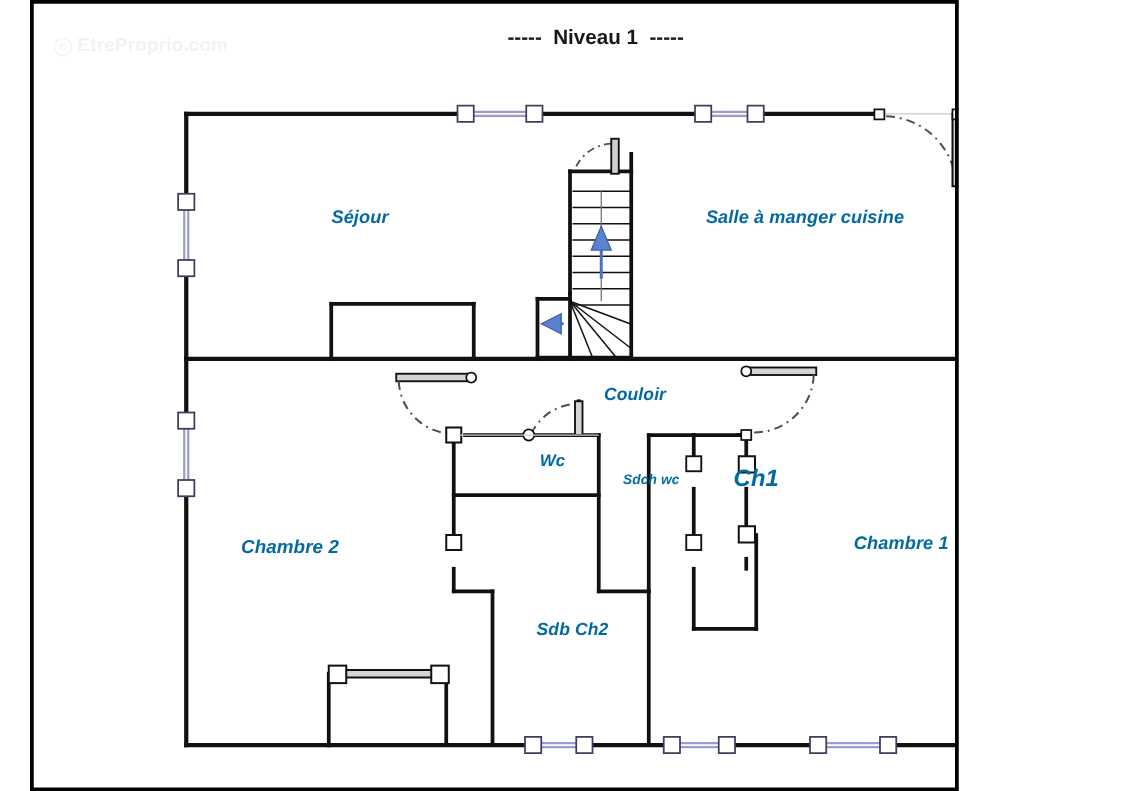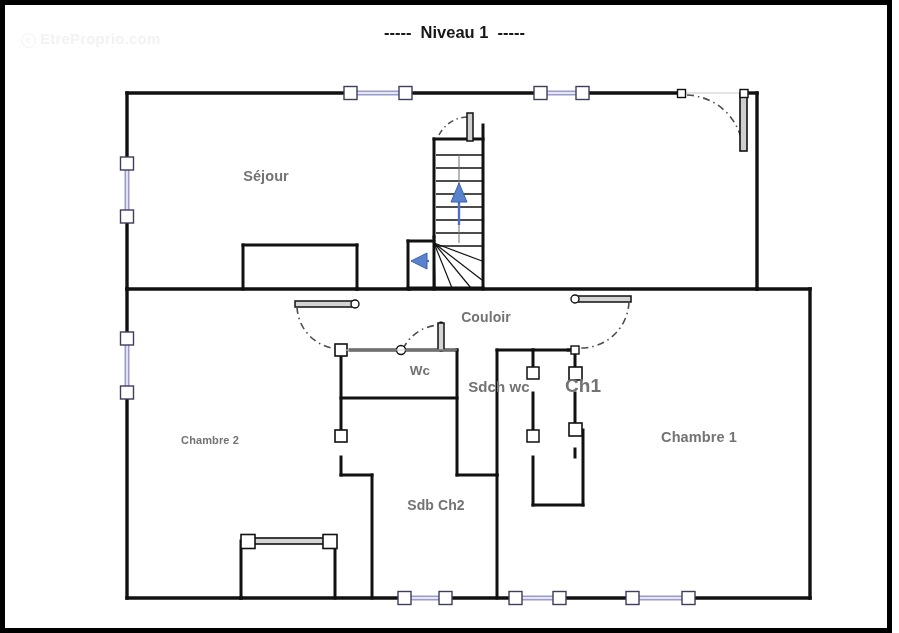--- a/index.html
+++ b/index.html
@@ -4,26 +4,27 @@
 <title>Floor Plan</title>
 <style>
   html, body {
     margin: 0;
     padding: 0;
     background: #ffffff;
     font-family: "Liberation Sans", sans-serif;
   }
   #page {
     position: relative;
-    width: 892px;
+    width: 743px;
     height: 633px;
     background: #ffffff;
     overflow: hidden;
     box-sizing: border-box;
-    border: 5px solid #000000;
+    border: 3px solid #000000;
+    margin-left: 24px;
   }
   #plan-svg {
     position: absolute;
     left: 0;
     top: 0;
     width: 899px;
     height: 633px;
     display: block;
   }
   .watermark {
@@ -56,32 +57,33 @@
     width: 899px;
     text-align: center;
     font-size: 16.5px;
     font-weight: bold;
     color: #181818;
     white-space: pre;
   }
   .room-label {
     position: absolute;
     font-weight: bold;
-    color: #737373;
+    color: #0369a1;
     white-space: nowrap;
     transform: translate(-50%, -50%);
     letter-spacing: 0.1px;
+    font-style: italic;
   }
   .rl-sejour     { left: 261px; top: 171px; font-size: 14.5px; }
   .rl-salle      { left: 617px; top: 171px; font-size: 14.5px; }
   .rl-couloir    { left: 481px; top: 312px; font-size: 14px;   }
   .rl-wc         { left: 415px; top: 365px; font-size: 13.5px; text-align: right; }
-  .rl-sdchwc     { left: 494px; top: 381px; font-size: 15px; }
+  .rl-sdchwc     { left: 494px; top: 381px; font-size: 11px; }
   .rl-ch1        { left: 578px; top: 381px; font-size: 19px; }
-  .rl-chambre2   { left: 205px; top: 435px; font-size: 11px; }
+  .rl-chambre2   { left: 205px; top: 435px; font-size: 15px; }
   .rl-chambre1   { left: 694px; top: 432px; font-size: 14.5px; text-align: right; }
   .rl-sdbch2     { left: 431px; top: 500px; font-size: 14px;   }
 </style>
 </head>
 <body>
 
 <div id="page">
 
   <div class="watermark"><span class="wm-c">c</span><span>EtreProprio.com</span></div>
 
@@ -300,20 +302,21 @@
 
       <g>
         <line x1="424" y1="256" x2="410" y2="256" stroke="#4a6fc4" stroke-width="2.2"></line>
         <polygon points="406,256 422,248 422,264" fill="#5b82cd" stroke="#3c5fae" stroke-width="1"></polygon>
       </g>
     </g>
 
   </svg>
 
   <div class="room-label rl-sejour">Séjour</div>
+  <div class="room-label rl-salle">Salle à manger cuisine</div>
   <div class="room-label rl-couloir">Couloir</div>
   <div class="room-label rl-wc">Wc</div>
   <div class="room-label rl-sdchwc">Sdch wc</div>
   <div class="room-label rl-ch1">Ch1</div>
   <div class="room-label rl-chambre2">Chambre 2</div>
   <div class="room-label rl-chambre1">Chambre 1</div>
   <div class="room-label rl-sdbch2">Sdb Ch2</div>
 
 </div>
 

